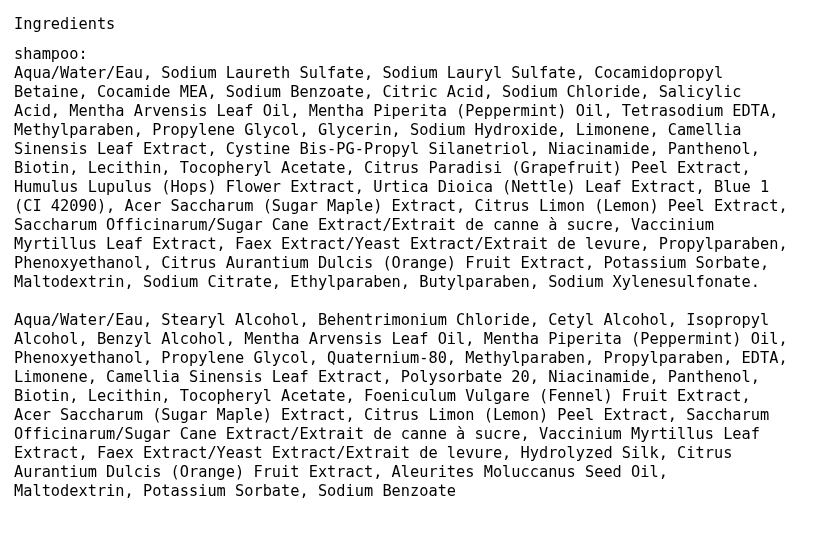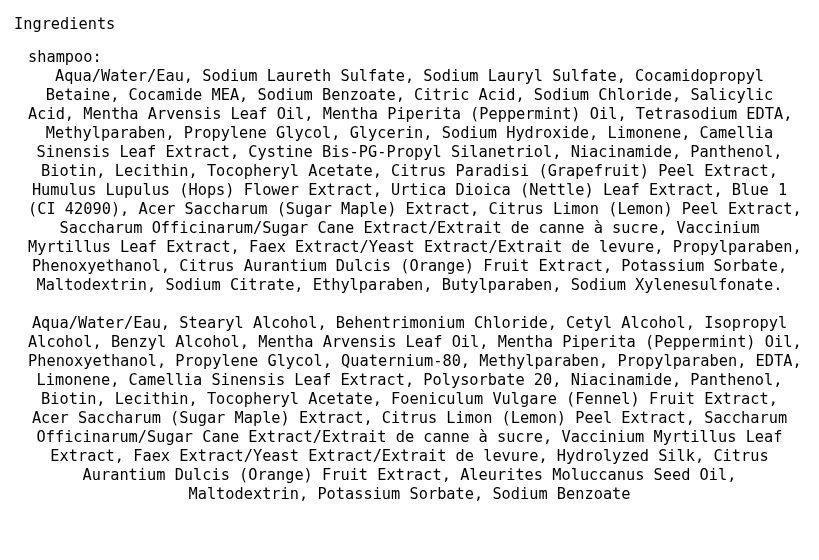--- a/index.html
+++ b/index.html
@@ -19,31 +19,30 @@
   .doc {
     padding: 15px 14px 0 14px;
   }
   .doc-title {
     font-weight: normal;
     font-size: inherit;
     margin: 0 0 11px 0;
     white-space: pre;
   }
   .section {
-    margin: 14px;
+    margin: 0;
   }
   .section + .section {
     margin-top: 19px;
   }
   .section-label {
     white-space: pre;
   }
   .section-text {
     white-space: pre;
-    text-align: center;
   }
 </style>
 </head>
 <body>
 
 <div class="doc">
 
   <div class="doc-title">Ingredients</div>
 
   <div class="section">

